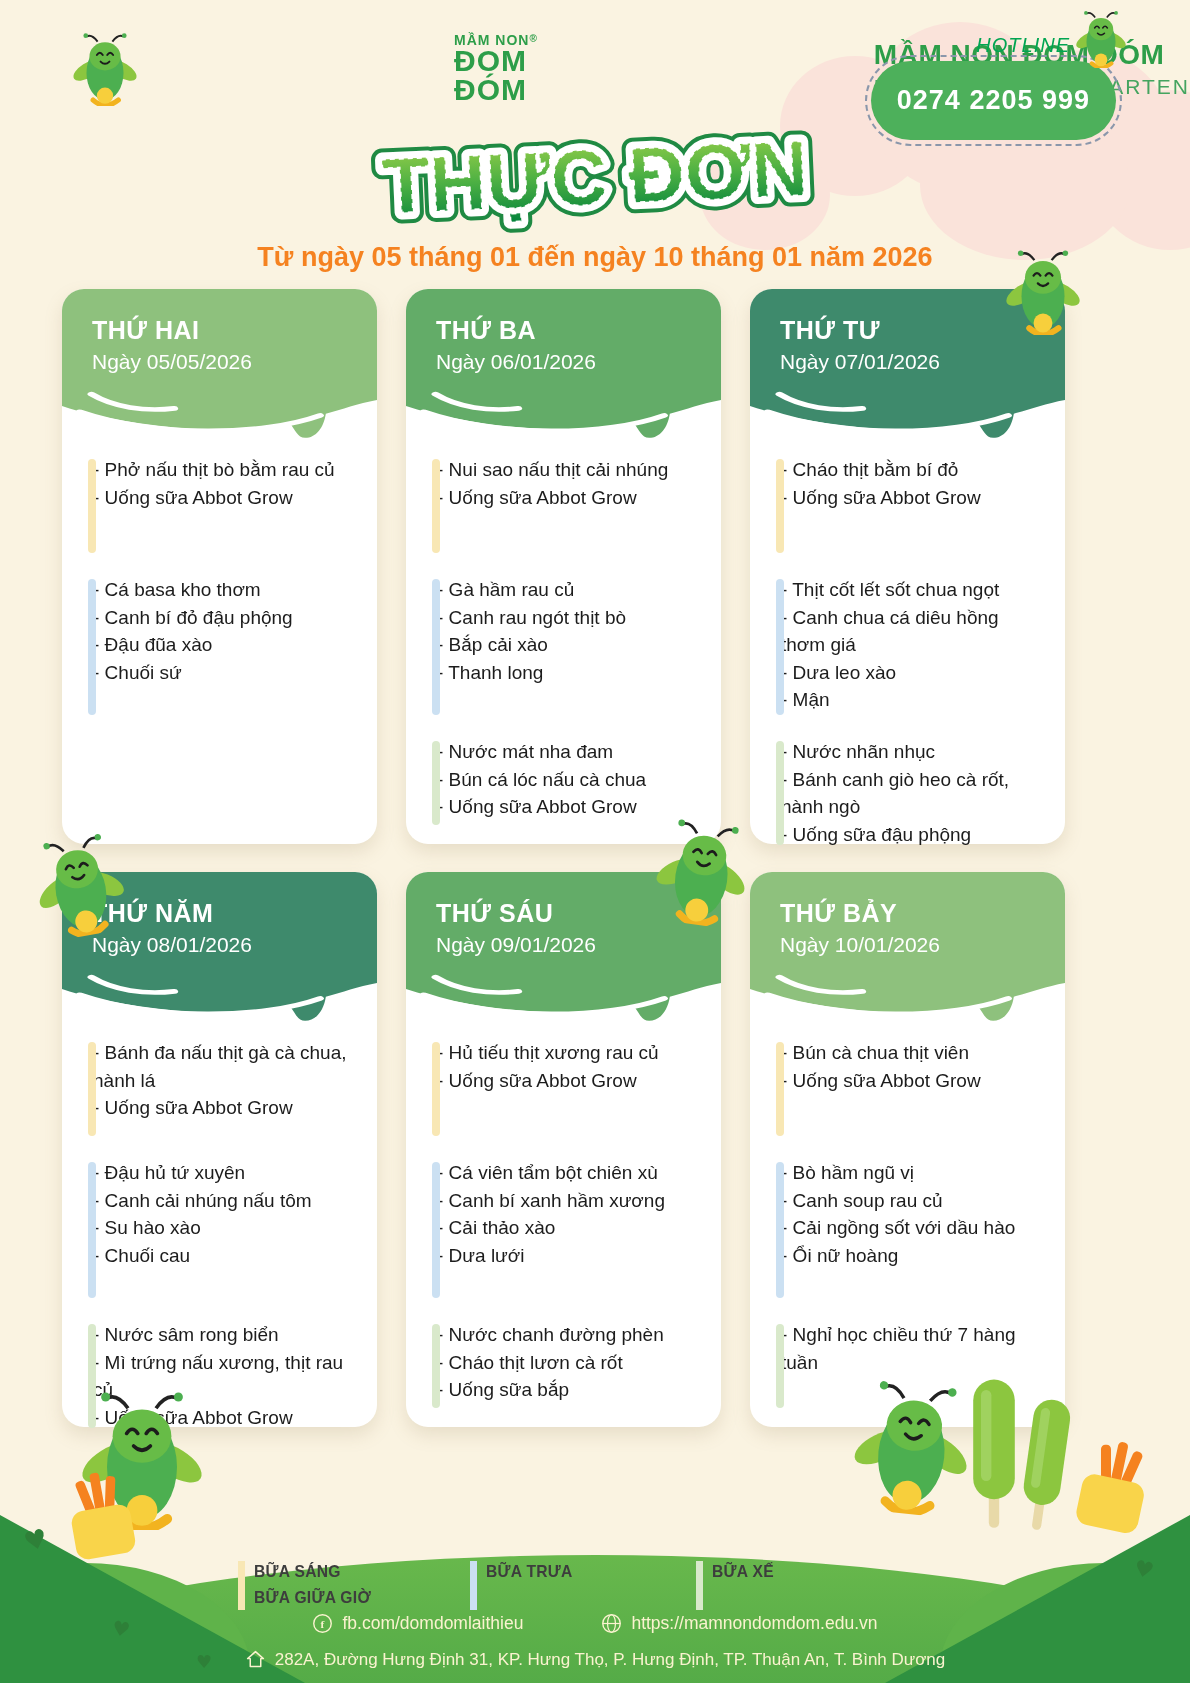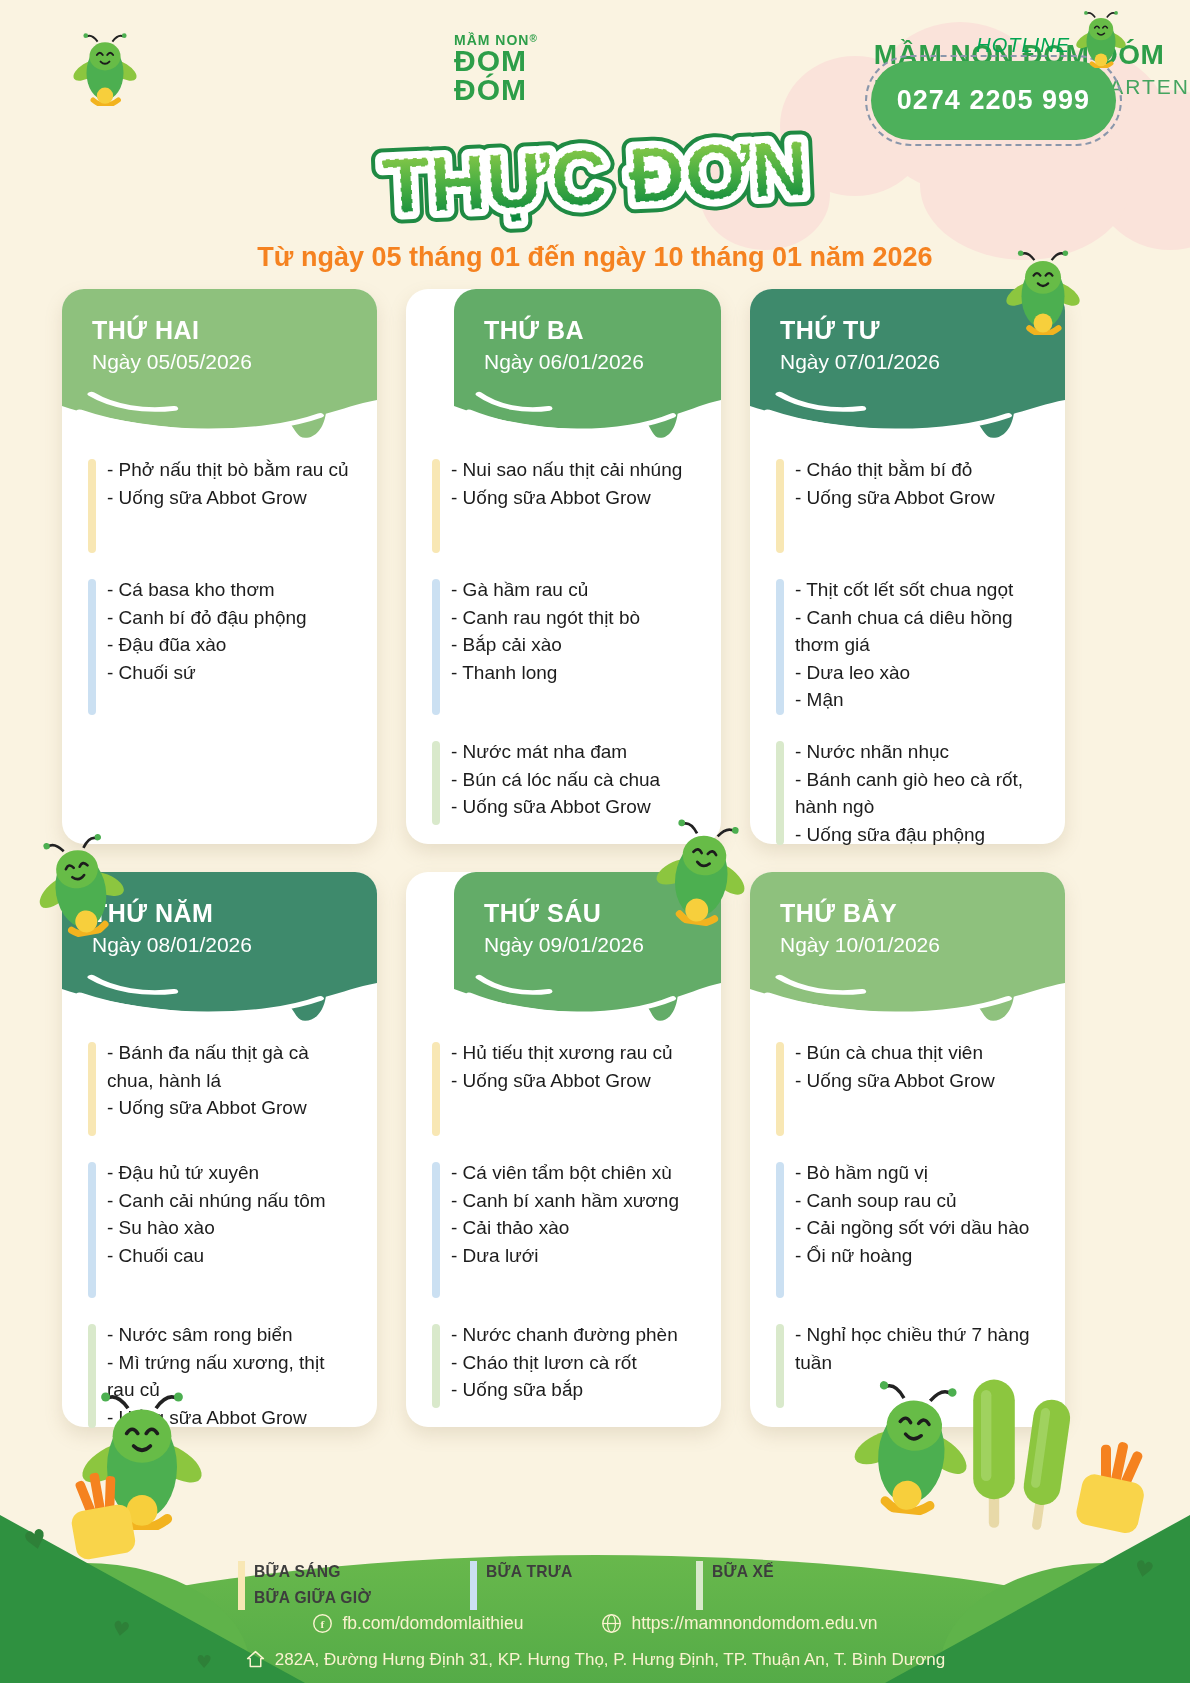--- a/index.html
+++ b/index.html
@@ -28,31 +28,31 @@
 
   
   .title-wrap { position:relative; z-index:2; text-align:center; margin-top:2px; }
   .title-svg { width:600px; height:122px; }
   .subtitle { position:relative; z-index:2; text-align:center; color:#F58220; font-weight:bold; font-size:27px; margin-top:2px; }
 
   
   .grid { position:relative; z-index:1; display:grid; grid-template-columns:repeat(3,315px); column-gap:29px; row-gap:28px; margin:16px 0 0 62px; }
   .card { background:#fff; border-radius:22px; height:555px; box-shadow:0 8px 18px rgba(150,130,90,0.18); }
   .card-head { position:relative; border-radius:22px 22px 0 0; }
-  .t-light { color:#8EC17D; } .t-med { color:#63AC68;margin-left:48px; } .t-dark { color:#3E8A6C; }
+  .t-light { color:#8EC17D; } .t-med { color:#63AC68; } .t-dark { color:#3E8A6C; }
   .head-top { background-color:currentColor; border-radius:22px 22px 0 0; height:92px; padding:27px 0 0 30px; }
   .head-text { color:#fff; }
   .day-name { font-size:25px; font-weight:bold; letter-spacing:0.5px; }
   .day-date { font-size:21px; margin-top:5px; }
   .wave { display:block; width:100%; height:62px; margin-top:-1px; }
   .wave path.wf { fill:currentColor; }
   .wave path.ws { fill:none; stroke:#fff; stroke-width:8; stroke-linecap:round; }
 
   .card-body { padding:14px 20px 6px 26px; }
-  .meal { position:relative; padding-left:19px; }
+  .meal { position:relative; padding-left:5px; }
   .meal + .meal { margin-top:20px; }
   .meal::before { content:""; position:absolute; left:0; top:3px; bottom:3px; width:8px; border-radius:4px; background:var(--bar,#eee); }
   .meal-breakfast { --bar:#F8E7B4; min-height:100px; }
   .meal-lunch { --bar:#CBE0F2; min-height:142px; }
   .meal-snack { --bar:#D9E9CB; min-height:90px; }
   .meal-item { font-size:19px; line-height:1.45; color:#1c1c1c; }
 
   
   .legend { position:relative; z-index:5; display:flex; margin:132px 0 0 238px; }
   .legend-item { position:relative; padding-left:16px; }

